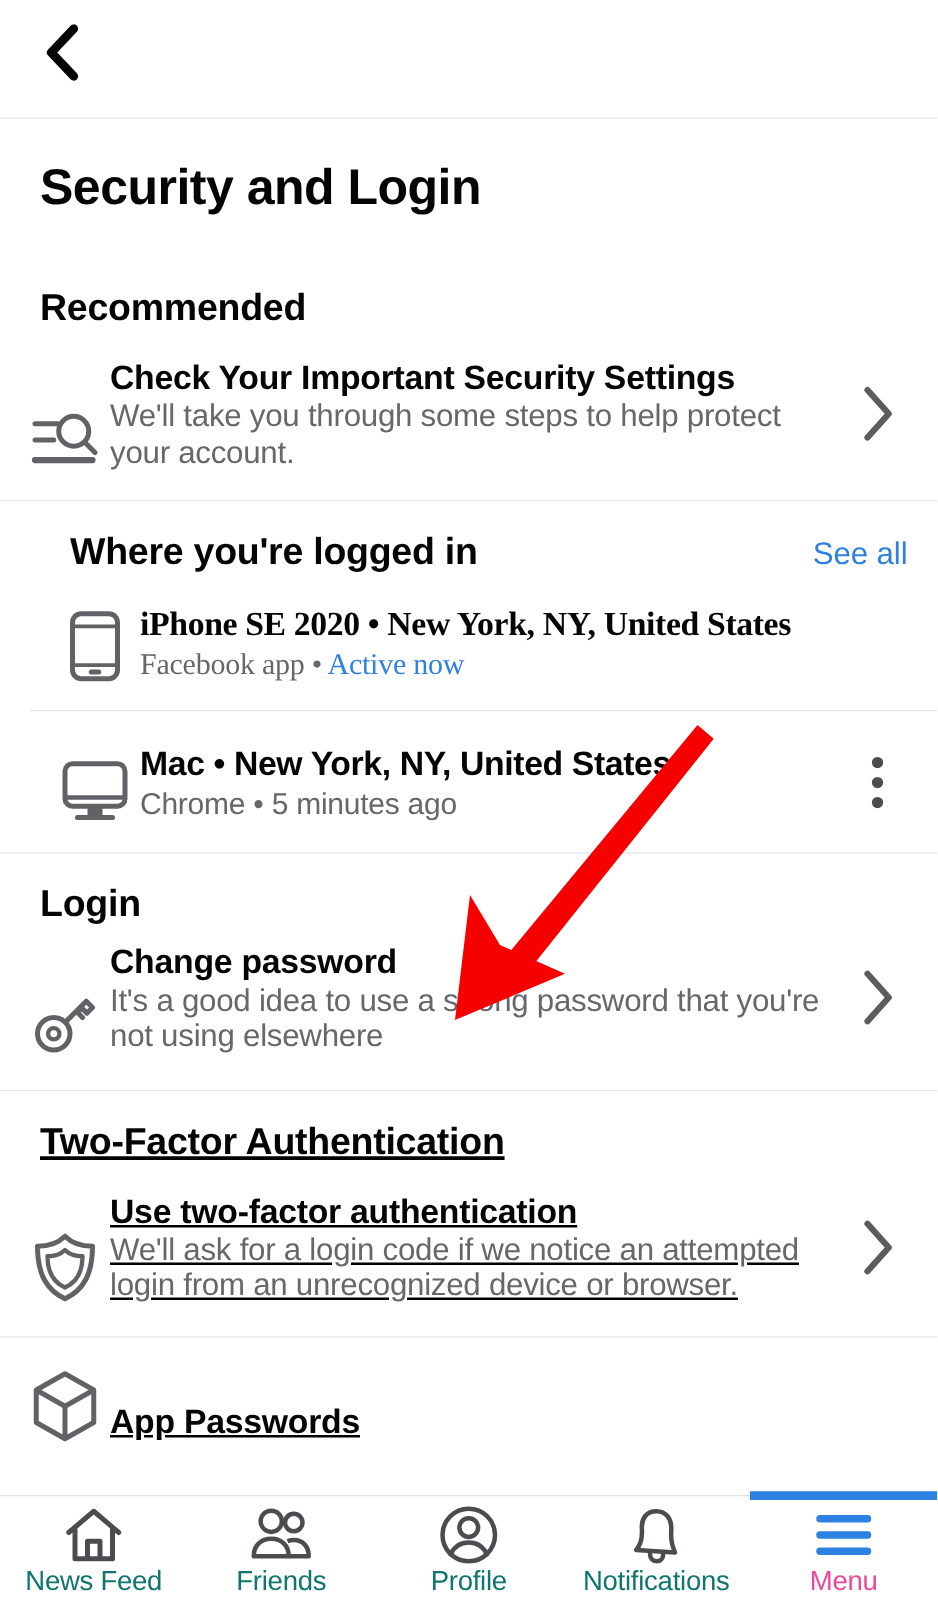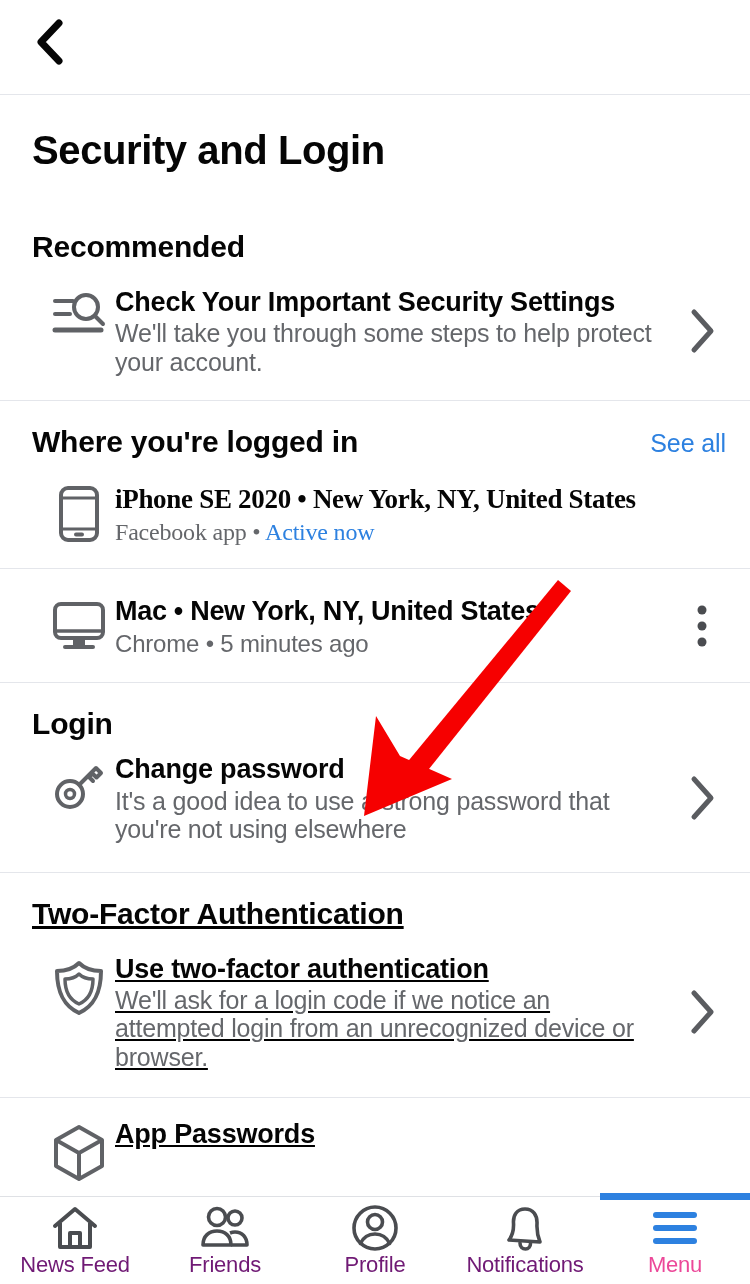--- a/index.html
+++ b/index.html
@@ -70,22 +70,22 @@
 
   .divider {
     height: 1px;
     background: #e4e6eb;
     width: 100%;
   }
 
   
   .row {
     display: flex;
-    align-items: flex-start;
-    padding: 0 20px 0 43px;
+    align-items: flex-end;
+    padding: 0 20px 0 16px;
     cursor: pointer;
   }
   .row-icon {
     flex: 0 0 72px;
     display: flex;
     align-items: flex-start;
     justify-content: center;
     padding-top: 4px;
   }
   .row-body {
@@ -180,21 +180,21 @@
     cursor: pointer;
   }
   .tab .tab-icon {
     height: 46px;
     display: flex;
     align-items: center;
     justify-content: center;
   }
   .tab .tab-label {
     font-size: 22px;
-    color: #701a75;
+    color: #0f766e;
     letter-spacing: -0.2px;
     margin-top: 1px;
   }
   .tab.active .tab-label { color: #ec4899; }
   .tab .tab-indicator {
     position: absolute;
     top: -4px;
     left: 0;
     right: 0;
     height: 7px;
@@ -242,21 +242,21 @@
       <div class="row-chevron">
         <svg width="30" height="48" viewBox="0 0 30 48" fill="none" aria-hidden="true">
           <path d="M7 5 L24 24 L7 43" stroke="#5a5c60" stroke-width="5" stroke-linecap="round" stroke-linejoin="round"></path>
         </svg>
       </div>
     </div>
   </div>
 
   <div class="divider"></div>
 
-  <div style="padding-top:24px;">
+  <div style="padding-top:24px;margin-left:24px;">
     <div class="section-head">
       <span>Where you're logged in</span>
       <span class="see-all">See all</span>
     </div>
 
     <div class="row" style="margin-top:24px; padding-bottom:22px;font-family:Liberation Serif, serif;">
       <div class="row-icon" style="padding-top:2px;">
         <svg width="42" height="58" viewBox="0 0 42 58" fill="none" aria-hidden="true">
           <rect x="3" y="3" width="36" height="52" rx="7" stroke="#606266" stroke-width="4" fill="none"></rect>
           <line x1="3" y1="13" x2="39" y2="13" stroke="#606266" stroke-width="3"></line>

